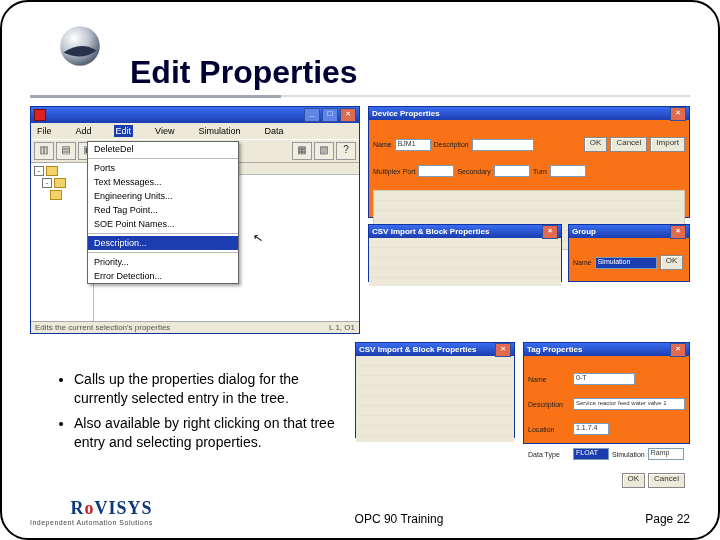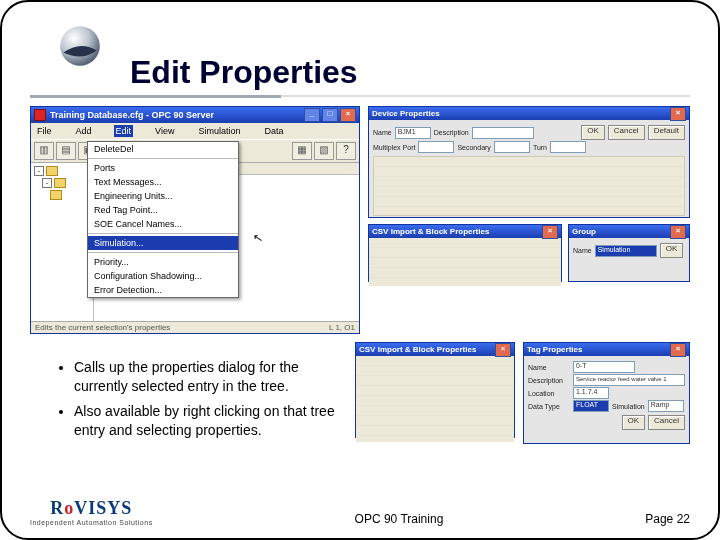--- a/index.html
+++ b/index.html
@@ -35,34 +35,34 @@
   .cols span{padding:1px 3px;border-right:1px solid #bbb}
   .rows .r{display:flex;font-size:8px}
   .rows .r span{padding:0 3px}
   
   .dropdown{position:absolute;left:56px;top:34px;width:150px;background:#fff;border:1px solid #666;box-shadow:2px 2px 3px rgba(0,0,0,.35);font-size:9px;z-index:5}
   .dropdown .mi{padding:2px 6px}
   .dropdown hr{border:none;border-top:1px solid #bbb;margin:2px 0}
   .dropdown .mi.sel{background:#1b3db0;color:#fff}
   .status{font-size:8px;color:#555;padding:1px 4px;border-top:1px solid #aaa;background:#ece9d8;display:flex;justify-content:space-between}
   
-  .dlg{border:1px solid #0f33a0;background:#e5e5e5;position:relative}
+  .dlg{border:1px solid #0f33a0;background:#f97316;position:relative}
   .dlg .titlebar{font-size:8px;height:13px}
   .dlg .body{padding:4px;font-size:7px;color:#333}
   .faint-grid{height:100%;background:repeating-linear-gradient(#ece9d8,#ece9d8 9px,#e0dccb 10px)}
-  .field-row{display:flex;align-items:center;gap:3px;margin:1px 0}
+  .field-row{display:flex;align-items:center;gap:3px;margin:13px 0}
   .lbl{color:#222}
   .txt{background:#fff;border:1px solid #7f9db9;height:10px;flex:0 0 34px}
   .txt.w{flex:0 0 60px}
   .btn{background:#ece9d8;border:1px solid #888;box-shadow:inset 1px 1px #fff;padding:0 5px;height:13px;font-size:8px}
   .right-pair{display:flex;gap:6px}
-  .bullets{margin:16px 0 0 4px;font-size:14px;line-height:1.35;max-width:350px}
+  .bullets{margin:28px 0 0 4px;font-size:14px;line-height:1.35;max-width:350px}
   .bullets li{margin-bottom:6px}
   .footer{position:absolute;left:28px;right:28px;bottom:12px;display:flex;align-items:flex-end;justify-content:space-between;font-size:12px}
-  .logo{display:flex;flex-direction:column;align-items:center}
+  .logo{display:flex;flex-direction:column;align-items:flex-end}
   .logo .word{font-weight:700;font-size:18px;letter-spacing:1px;color:#0b3a7a;font-family:Georgia,serif}
   .logo .word .mid{color:#c9262c}
   .logo .tag{font-size:7px;color:#444;letter-spacing:.5px}
   .lower-row{display:flex;gap:8px;margin-top:8px}
   .cursor{position:absolute;left:222px;top:124px;font-size:12px;color:#000;transform:rotate(-10deg)}
 </style>
 </head>
 <body>
 
 <div class="slide">
@@ -84,21 +84,20 @@
   <h1 class="title">Edit Properties</h1>
   <div class="rule"></div>
   <div class="rule accent"></div>
 
   <div class="screens">
 
     <div class="left-shot">
       <div class="win" style="position:relative">
         <div class="titlebar">
           <span class="ticon"></span>
-          <span>Training Database.cfg - OPC 90 Server</span>
           <span class="sp"></span>
           <span class="wbtn">_</span>
           <span class="wbtn">□</span>
           <span class="wbtn close">×</span>
         </div>
         <div class="menubar">
           <span>File</span>
           <span>Add</span>
           <span class="hot">Edit</span>
           <span>View</span>
@@ -170,28 +169,27 @@
           <div class="mi" style="display:flex;">
             <span>Delete</span>
             <span>Del</span>
           </div>
           <hr>
           <div id="edit-items">
               <div class="mi">Ports</div>
               <div class="mi">Text Messages...</div>
               <div class="mi">Engineering Units...</div>
               <div class="mi">Red Tag Point...</div>
-              <div class="mi">SOE Cancel Names...</div>
+              <div class="mi">SOE Point Names...</div>
             </div>
           <hr>
-          <div class="mi sel">Simulation...</div>
+          <div class="mi sel">Description...</div>
           <hr>
           <div id="edit-tail">
               <div class="mi">Priority...</div>
-              <div class="mi">Configuration Shadowing...</div>
               <div class="mi">Error Detection...</div>
             </div>
         </div>
         <span class="cursor">↖</span>
         <div class="status">
           <span>Edits the current selection's properties</span>
           <span>L 1, O1</span>
         </div>
       </div>
     </div>
@@ -206,21 +204,21 @@
         </div>
         <div class="body">
           <div class="field-row">
             <span class="lbl">Name</span>
             <span class="txt"><span style="font-size:7px;padding-left:2px">BJM1</span></span>
             <span class="lbl">Description</span>
             <span class="txt w"></span>
             <span style="flex:1"></span>
             <span class="btn">OK</span>
             <span class="btn">Cancel</span>
-            <span class="btn">Default</span>
+            <span class="btn">Import</span>
           </div>
           <div class="field-row">
             <span class="lbl">Multiplex Port</span>
             <span class="txt"></span>
             <span class="lbl">Secondary</span>
             <span class="txt"></span>
             <span class="lbl">Turn</span>
             <span class="txt"></span>
           </div>
           <div class="faint-grid" style="height:58px;margin-top:3px;border:1px solid #cfc9b5"></div>

